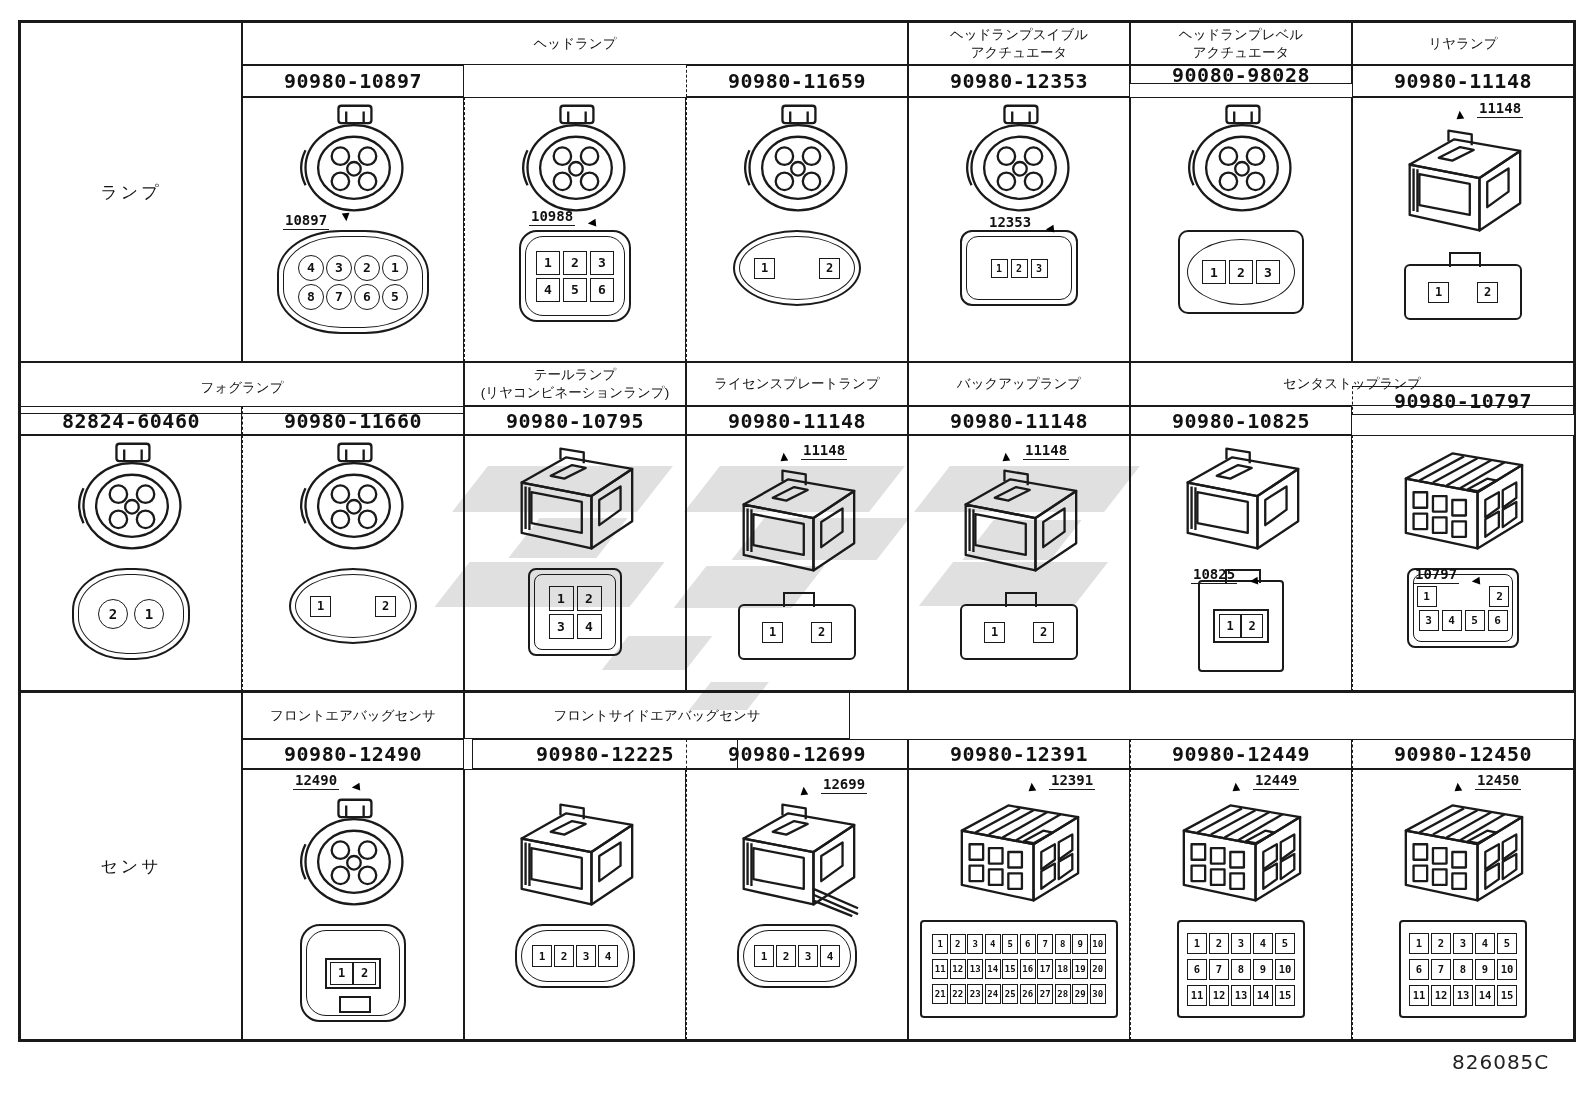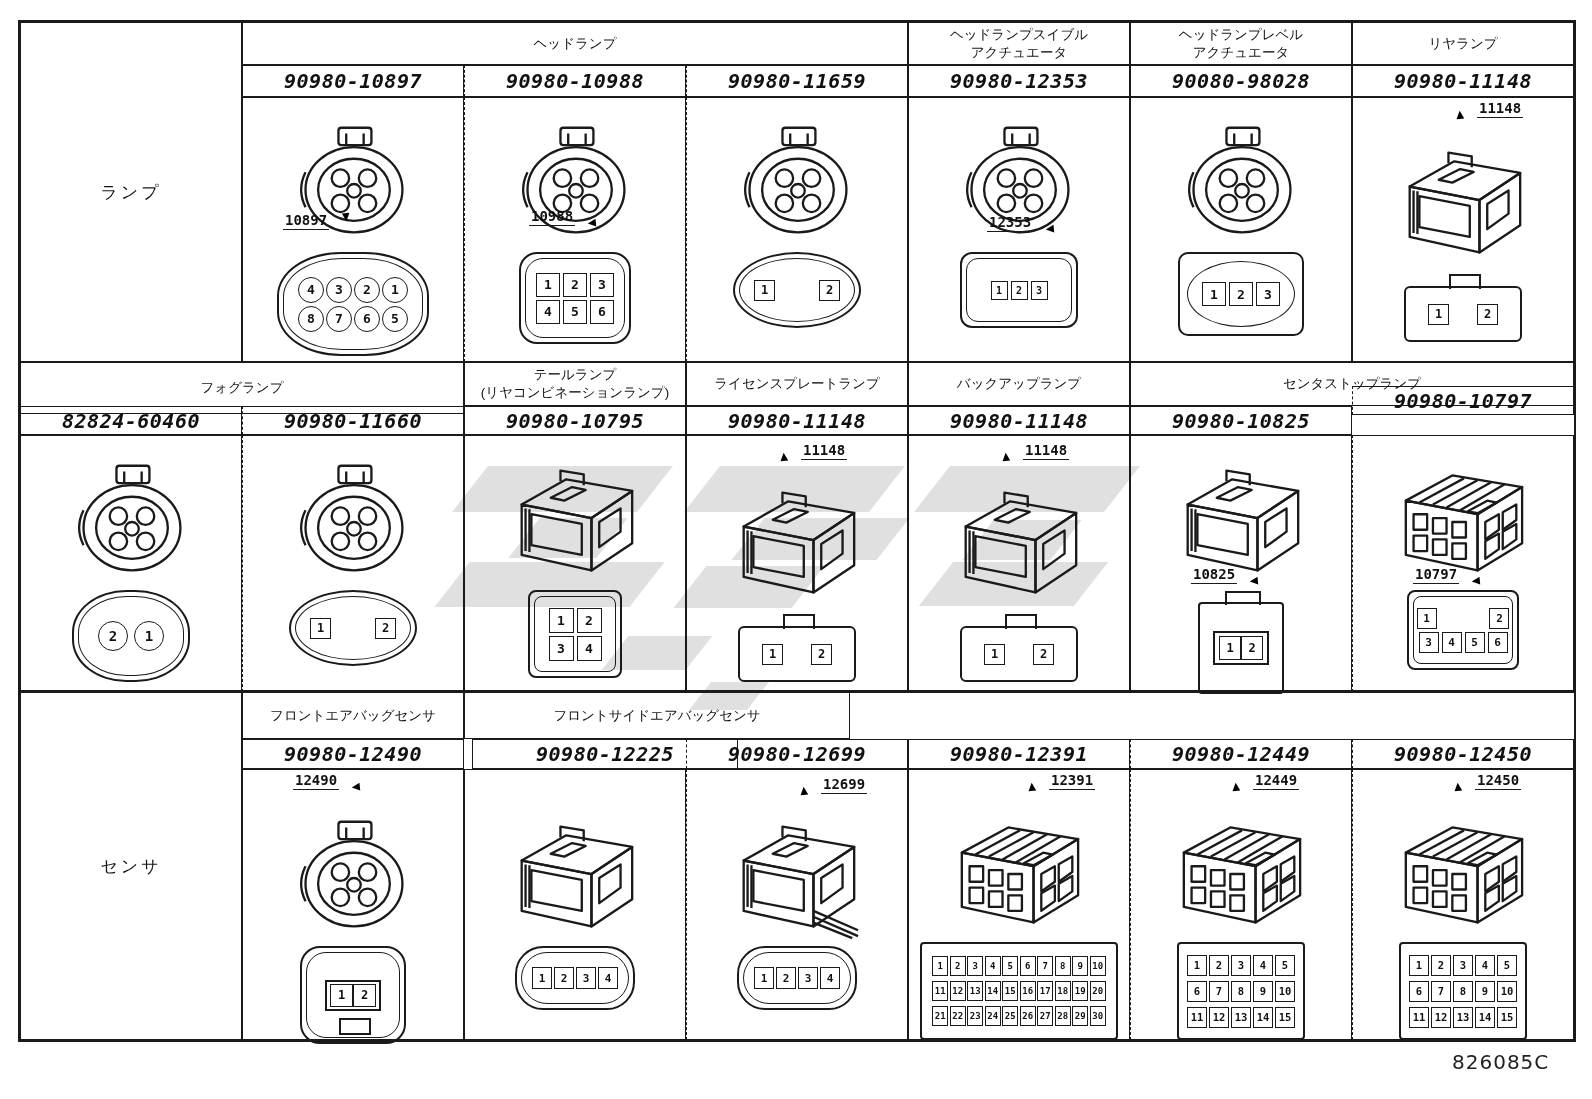--- a/index.html
+++ b/index.html
@@ -7,23 +7,23 @@
          font-family:"Liberation Sans",sans-serif;color:#111;}
   
   .wm{position:absolute;background:#c7c7c7;opacity:.55;transform:skewX(-38deg);z-index:1;}
   
   .table{position:absolute;left:18px;top:20px;width:1554px;height:1018px;
          border:2px solid #1a1a1a;z-index:2;}
   .cell{position:absolute;border:1px solid #1a1a1a;box-sizing:border-box;
         display:flex;align-items:center;justify-content:center;background:transparent;}
   .cell.dl{border-left-style:dashed;}
   .hdr{font-size:13.5px;line-height:1.3;text-align:center;flex-direction:column;}
-  .pn{font-family:"DejaVu Sans Mono",monospace;font-weight:700;font-size:20px;letter-spacing:.5px;font-style:italic;}
+  .pn{font-family:"DejaVu Sans Mono",monospace;font-weight:700;font-size:20px;letter-spacing:.5px;}
   .rowlabel{font-size:17px;letter-spacing:3px;}
-  .content{flex-direction:column;justify-content:flex-start;padding-top:22px;position:absolute;}
+  .content{flex-direction:column;justify-content:flex-start;padding-top:0;position:absolute;}
   .sep{position:absolute;left:0;width:1554px;height:3px;background:#1a1a1a;z-index:3;}
   .footer{position:absolute;left:1452px;top:1050px;font-size:20px;letter-spacing:1px;
           font-family:"DejaVu Sans",sans-serif;color:#222;z-index:2;}
   
   .iso{width:150px;height:126px;flex:0 0 auto;}
   .iso *{stroke:#1a1a1a;stroke-width:2.4;fill:none;stroke-linejoin:round;}
   
   .callout{position:absolute;display:flex;align-items:flex-start;gap:2px;z-index:4;
            font-family:"DejaVu Sans Mono",monospace;font-weight:700;font-size:14px;}
   .co-text{border-bottom:1.5px solid #1a1a1a;padding:0 2px 1px;}
@@ -169,24 +169,23 @@
       </div>
     <div class="cell hdr" style="left:1110px;top:0;width:222px;height:43px">
         <span>ヘッドランプレベル</span>
         <span>アクチュエータ</span>
       </div>
     <div class="cell hdr" style="left:1332px;top:0;width:222px;height:43px">
         <span>リヤランプ</span>
       </div>
 
     <div class="cell pn" style="left:222px;top:43px;width:222px;height:32px">90980-10897</div>
-    <div class="cell pn dl" style="left:444px;top:43px;width:222px;height:32px">90980-10988</div>
     <div class="cell pn dl" style="left:666px;top:43px;width:222px;height:32px">90980-11659</div>
     <div class="cell pn" style="left:888px;top:43px;width:222px;height:32px">90980-12353</div>
-    <div class="cell pn" style="left:1110px;top:43px;width:222px;height:32px">90080-98028</div>
+    <div class="cell pn" style="left:1110px;top:43px;width:222px;height:19px">90080-98028</div>
     <div class="cell pn" style="left:1332px;top:43px;width:222px;height:32px">90980-11148</div>
 
     <div class="cell content" style="left:222px;top:75px;width:222px;height:265px">
       <svg class="iso" viewBox="0 0 150 130">
           <use href="#isoA"></use>
         </svg>
       <div class="callout" style="left:40px;top:114px">
           <span class="co-text">10897</span>
           <svg class="arr" viewBox="0 0 26 26">
             <use href="#arrowNE"></use>

